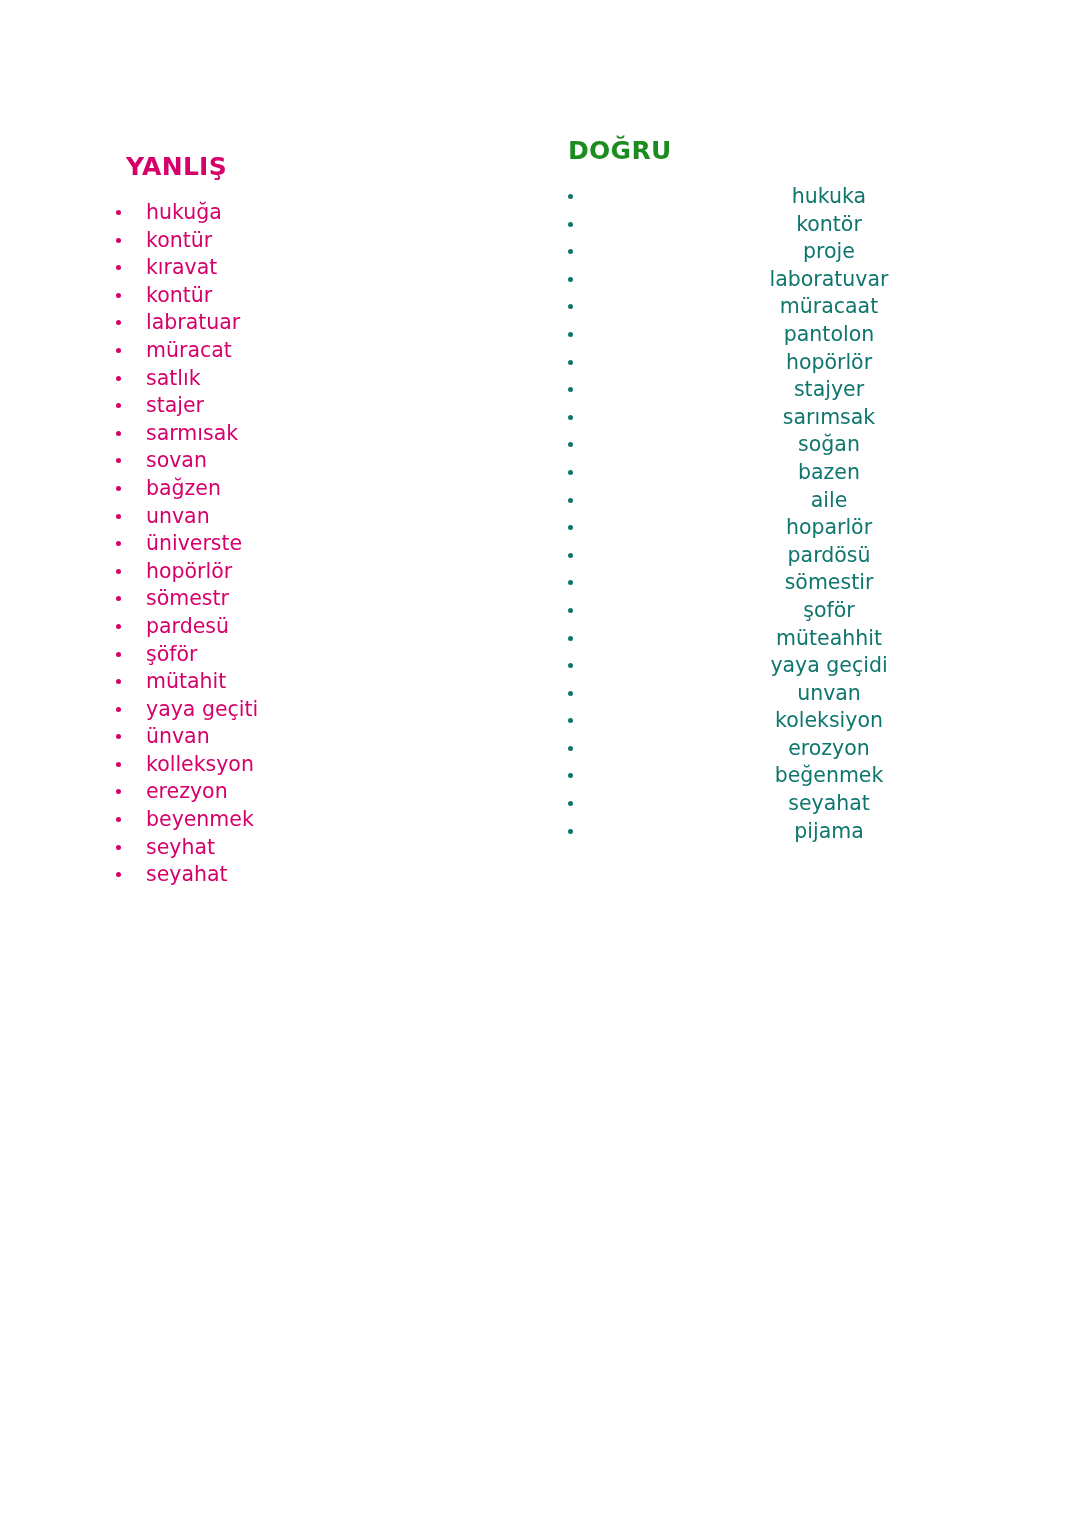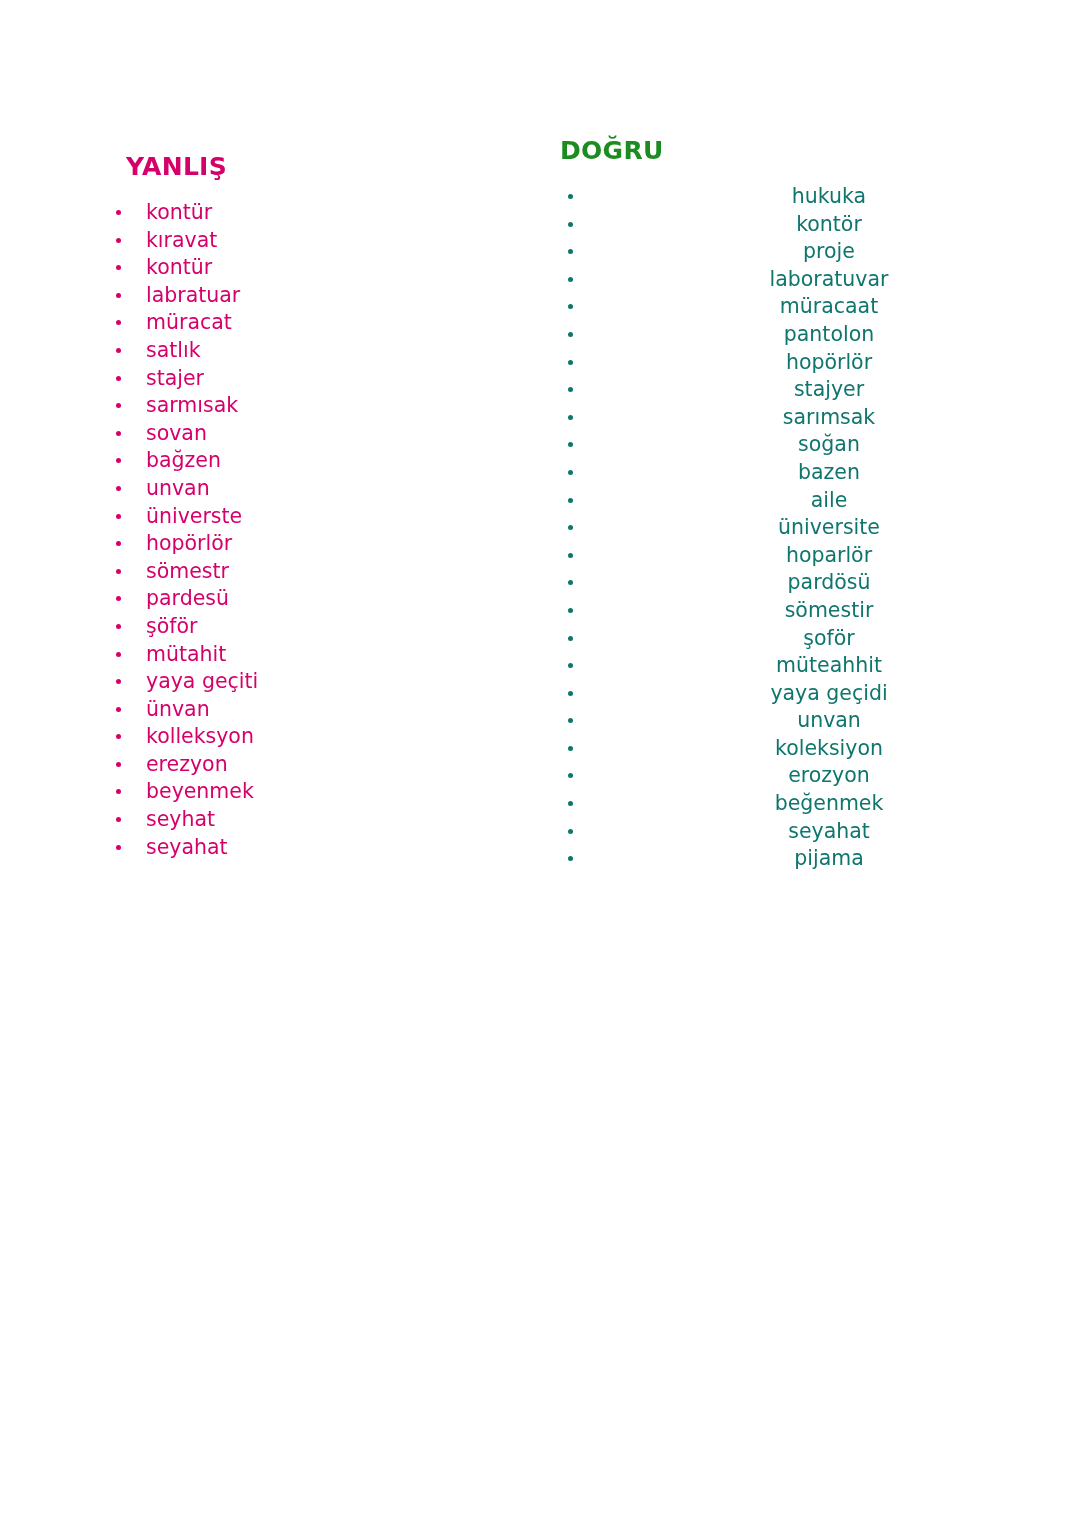--- a/index.html
+++ b/index.html
@@ -40,21 +40,21 @@
     font-size: 25px;
     font-weight: bold;
     letter-spacing: 0.3px;
     margin: 0 0 18px 18px;
   }
   .title-wrong {
     color: #d6006b;
   }
   .title-right {
     color: #1d8c20;
-    margin-left: 0;
+    margin-left: 8px;
   }
   ul.word-list {
     list-style: none;
     margin: 0;
     padding: 0;
   }
   ul.word-list li {
     position: relative;
     font-size: 20.5px;
     line-height: 27.6px;
@@ -86,20 +86,21 @@
 </style>
 </head>
 <body>
 
 <div class="page">
   <div class="columns">
 
     <div class="col col-wrong">
       <div class="col-title title-wrong">YANLIŞ</div>
       <ul class="word-list list-wrong">
+        <li>hukuğa</li>
         <li>kontür</li>
         <li>kıravat</li>
         <li>kontür</li>
         <li>labratuar</li>
         <li>müracat</li>
         <li>satlık</li>
         <li>stajer</li>
         <li>sarmısak</li>
         <li>sovan</li>
         <li>bağzen</li>
@@ -128,21 +129,20 @@
         <li>proje</li>
         <li>laboratuvar</li>
         <li>müracaat</li>
         <li>pantolon</li>
         <li>hopörlör</li>
         <li>stajyer</li>
         <li>sarımsak</li>
         <li>soğan</li>
         <li>bazen</li>
         <li>aile</li>
-        <li>üniversite</li>
         <li>hoparlör</li>
         <li>pardösü</li>
         <li>sömestir</li>
         <li>şoför</li>
         <li>müteahhit</li>
         <li>yaya geçidi</li>
         <li>unvan</li>
         <li>koleksiyon</li>
         <li>erozyon</li>
         <li>beğenmek</li>

